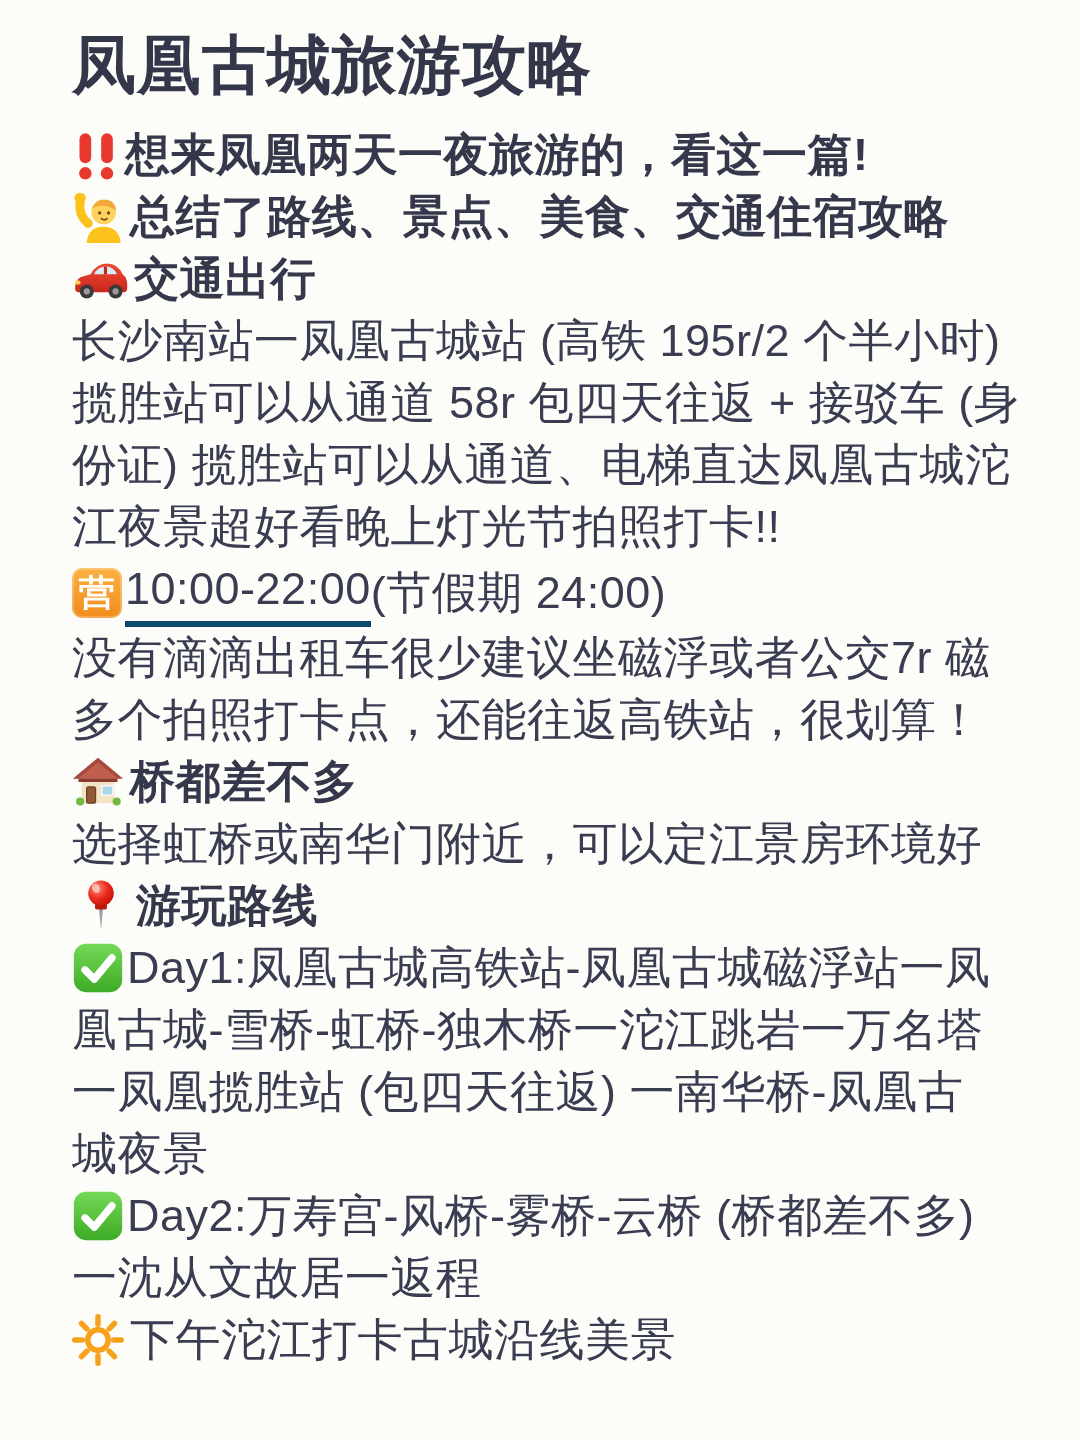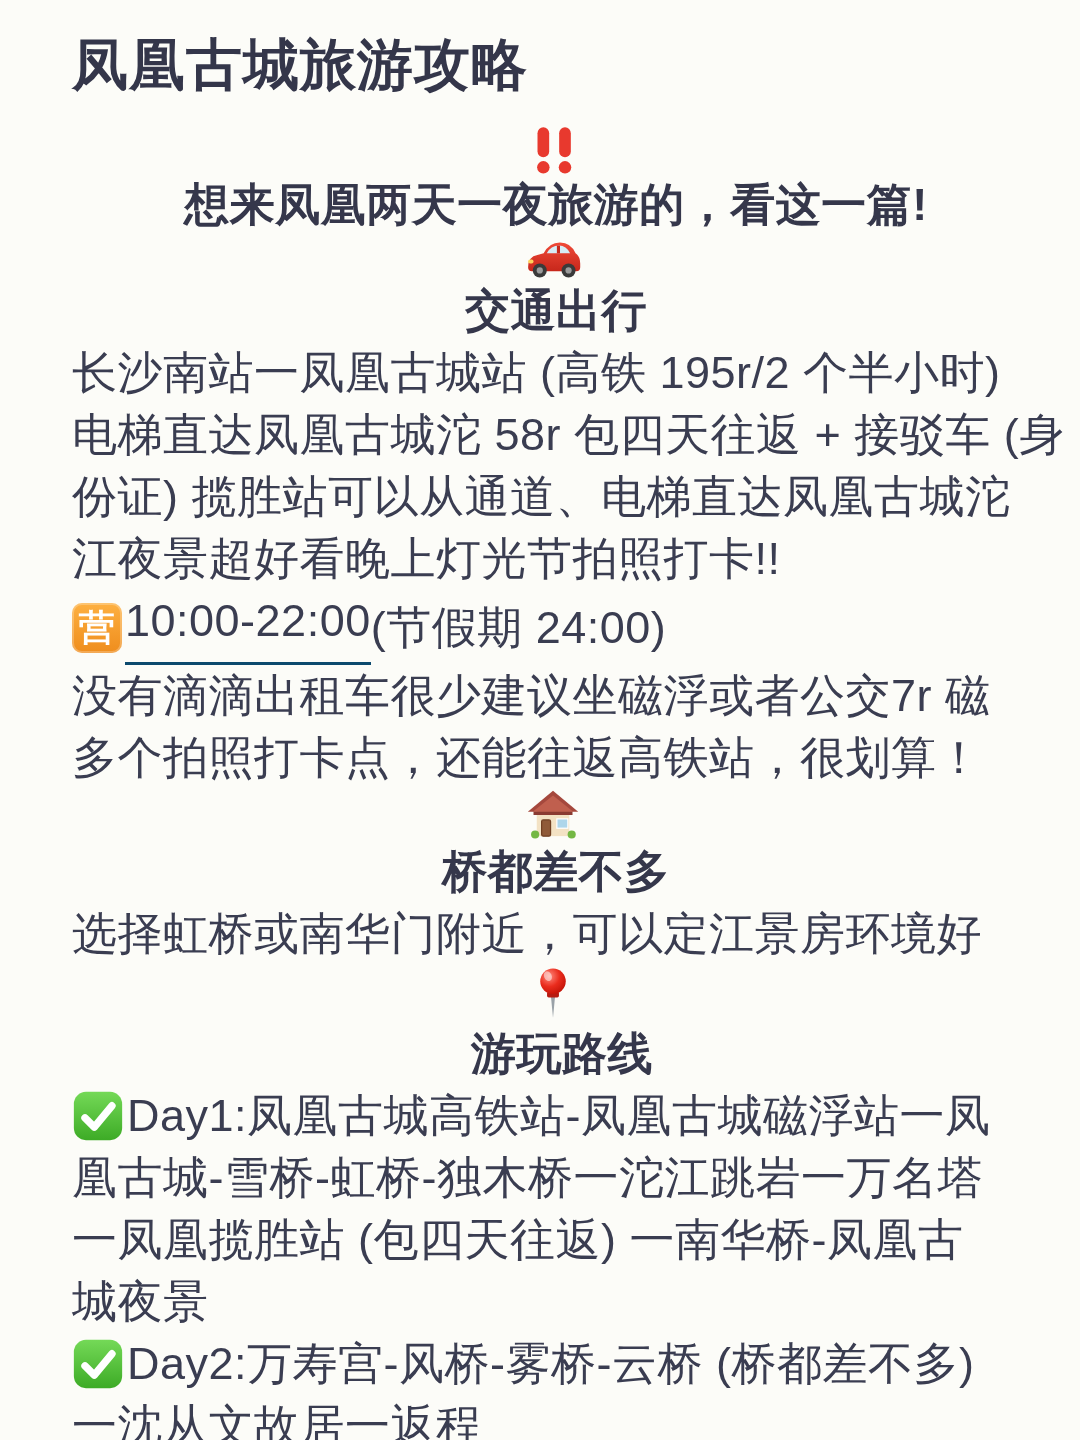--- a/index.html
+++ b/index.html
@@ -6,52 +6,52 @@
   body{
     width:1080px;height:1440px;
     background:#fcfcf8;
     overflow:hidden;
     font-family:"Liberation Sans", sans-serif;
     color:#3a3d51;
   }
   .page{padding:14px 40px 0 72px;}
   .title{
     margin:0 0 8px 0;
-    font-size:56px;
+    font-size:64px;
     font-weight:800;
     line-height:102px;
     letter-spacing:1px;
     color:#34364a;
     white-space:nowrap;
   }
   .line{
     display:flex;
     align-items:center;
     min-height:62px;
     font-size:45px;
     font-weight:500;
     line-height:62px;
     letter-spacing:0.5px;
     white-space:nowrap;
   }
-  .line.bold{font-weight:700;color:#35374b;flex-direction:column;}
+  .line.bold{font-weight:700;color:#35374b;}
   .line.indent{padding-left:12px;}
   .icon{flex:0 0 auto;display:inline-flex;align-items:center;justify-content:center;margin-right:6px;}
   .icon.tight{margin-right:3px;}
   .icon.wide{margin-right:18px;}
   .badge{
     width:50px;height:50px;border-radius:10px;
     background:linear-gradient(180deg,#fdb041,#ef8d1d);
     display:flex;align-items:center;justify-content:center;
     color:#ffffff;font-size:36px;font-weight:700;line-height:1;
     box-shadow:inset 0 0 0 2px rgba(255,255,255,.25);
   }
   .u{
-    border-bottom:3px solid #0c4a6e;
-    padding-bottom:10px;
+    border-bottom:6px solid #0c4a6e;
+    padding-bottom:1px;
   }
   .txt{display:inline-block;}
 </style>
 </head>
 <body>
 
 <svg width="0" height="0" style="position:absolute">
   <defs>
     <radialGradient id="pinGrad" cx="35%" cy="30%" r="75%">
       <stop offset="0%" stop-color="#ff8a7e"></stop>
@@ -78,20 +78,35 @@
       <svg width="50" height="50" viewBox="0 0 60 60">
         <rect x="9" y="4" width="14" height="36" rx="7" fill="#e8392e"></rect>
         <circle cx="16" cy="52" r="7.5" fill="#e8392e"></circle>
         <rect x="35" y="4" width="14" height="36" rx="7" fill="#e8392e"></rect>
         <circle cx="42" cy="52" r="7.5" fill="#e8392e"></circle>
       </svg>
     </span>
     <span class="txt">想来凤凰两天一夜旅游的，看这一篇!</span>
   </div>
 
+  <div class="line bold">
+    <span class="icon">
+      <svg width="52" height="52" viewBox="0 0 64 64">
+        <circle cx="10" cy="9" r="7" fill="#fcc21c"></circle>
+        <path d="M10 14 Q8 30 20 40" stroke="#fcc21c" stroke-width="11" fill="none" stroke-linecap="round"></path>
+        <path d="M18 64 Q20 44 38 44 Q58 44 60 64 Z" fill="#fcc21c"></path>
+        <circle cx="39" cy="26" r="15" fill="#ffd35c"></circle>
+        <path d="M24 22 Q30 8 44 11 Q54 13 54 24 Q46 18 38 18 Q30 18 24 22 Z" fill="#f0a93a"></path>
+        <circle cx="34" cy="27" r="2" fill="#6b4a1f"></circle>
+        <circle cx="45" cy="27" r="2" fill="#6b4a1f"></circle>
+        <path d="M36 34 Q40 37 43 34" stroke="#6b4a1f" stroke-width="2" fill="none" stroke-linecap="round"></path>
+      </svg>
+    </span>
+    <span class="txt">总结了路线、景点、美食、交通住宿攻略</span>
+  </div>
 
   <div class="line bold">
     <span class="icon">
       <svg width="56" height="44" viewBox="0 0 72 52">
         <path d="M4 38 Q4 24 16 22 L24 20 Q31 6 45 6 Q59 6 65 20 Q71 24 71 33 L71 38 Q71 43 66 43 L9 43 Q4 43 4 38 Z" fill="url(#carGrad)"></path>
         <path d="M28 20 Q33 10 44 10 Q53 10 58 20 Z" fill="#d6ecf5"></path>
         <rect x="41" y="10" width="4" height="10" fill="#c7271b"></rect>
         <circle cx="19" cy="42" r="9" fill="#3a3a3a"></circle>
         <circle cx="19" cy="42" r="4" fill="#9b9b9b"></circle>
         <circle cx="56" cy="42" r="9" fill="#3a3a3a"></circle>
@@ -99,21 +114,21 @@
         <rect x="4" y="28" width="7" height="5" rx="2.5" fill="#ffd35c"></rect>
       </svg>
     </span>
     <span class="txt">交通出行</span>
   </div>
 
   <div class="line">
       <span class="txt">长沙南站一凤凰古城站 (高铁 195r/2 个半小时)</span>
     </div>
   <div class="line">
-      <span class="txt">电梯直达凤凰古城沱 58r 包四天往返 + 接驳车 (身</span>
+      <span class="txt">揽胜站可以从通道 58r 包四天往返 + 接驳车 (身</span>
     </div>
   <div class="line">
       <span class="txt">份证) 揽胜站可以从通道、电梯直达凤凰古城沱</span>
     </div>
   <div class="line">
       <span class="txt">江夜景超好看晚上灯光节拍照打卡!!</span>
     </div>
 
   <div class="line">
     <span class="icon tight">

